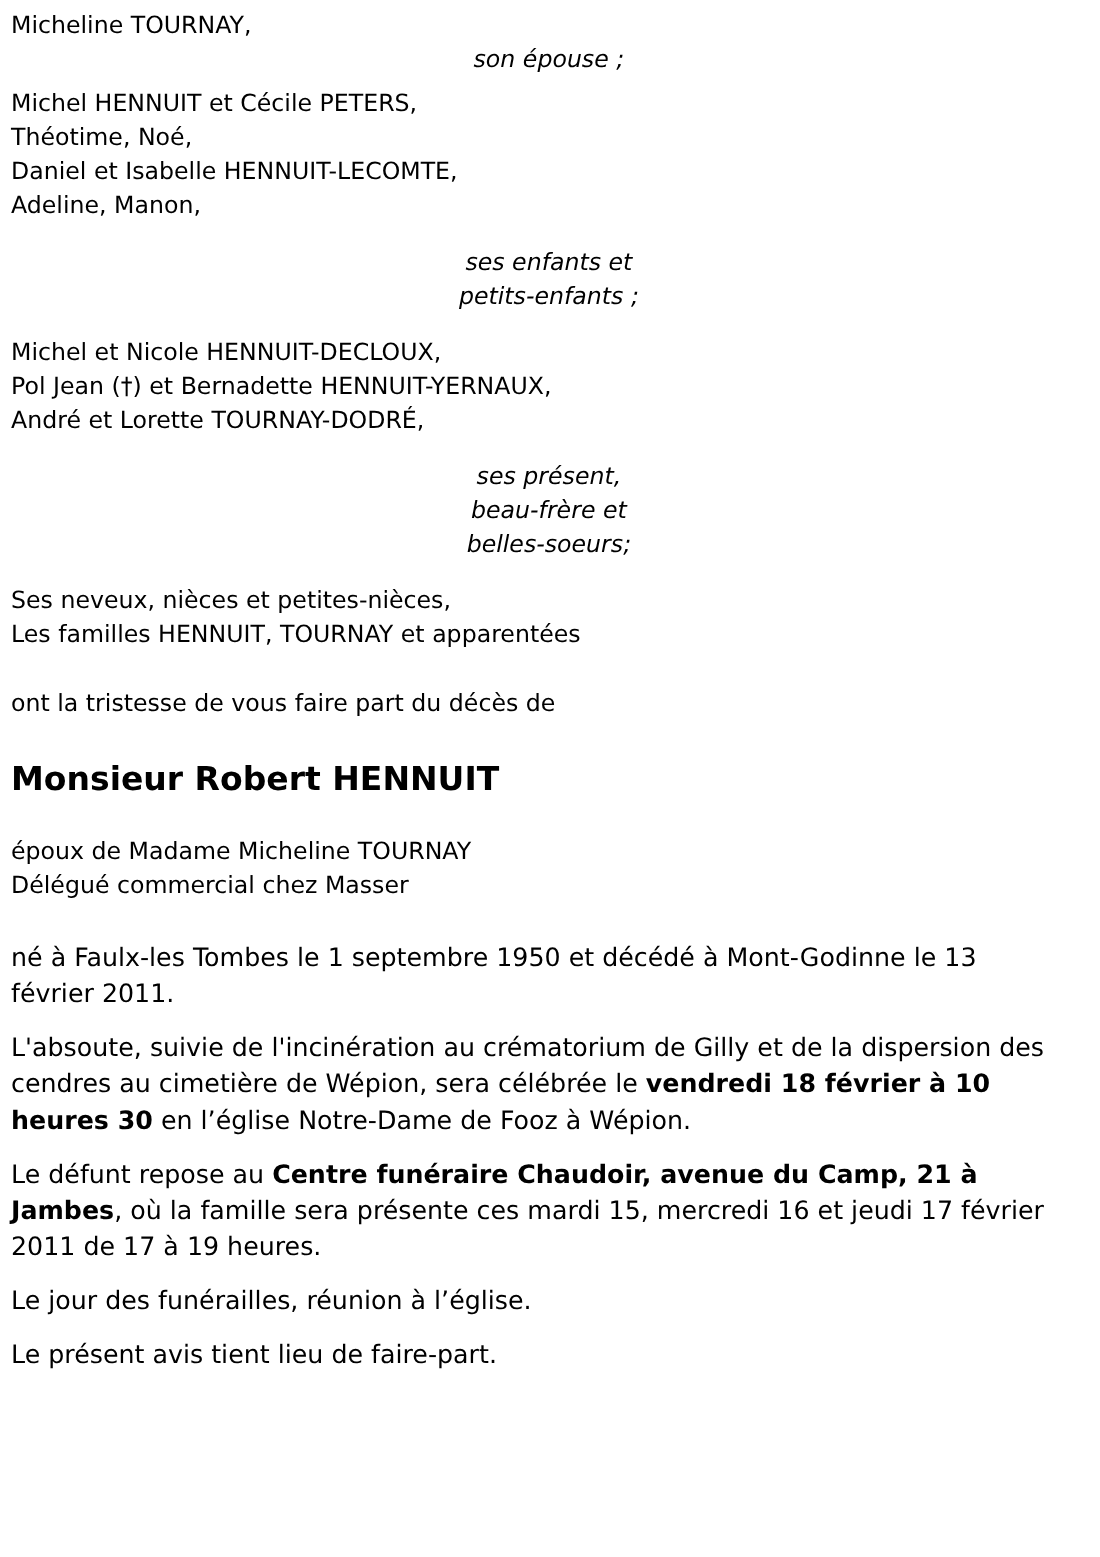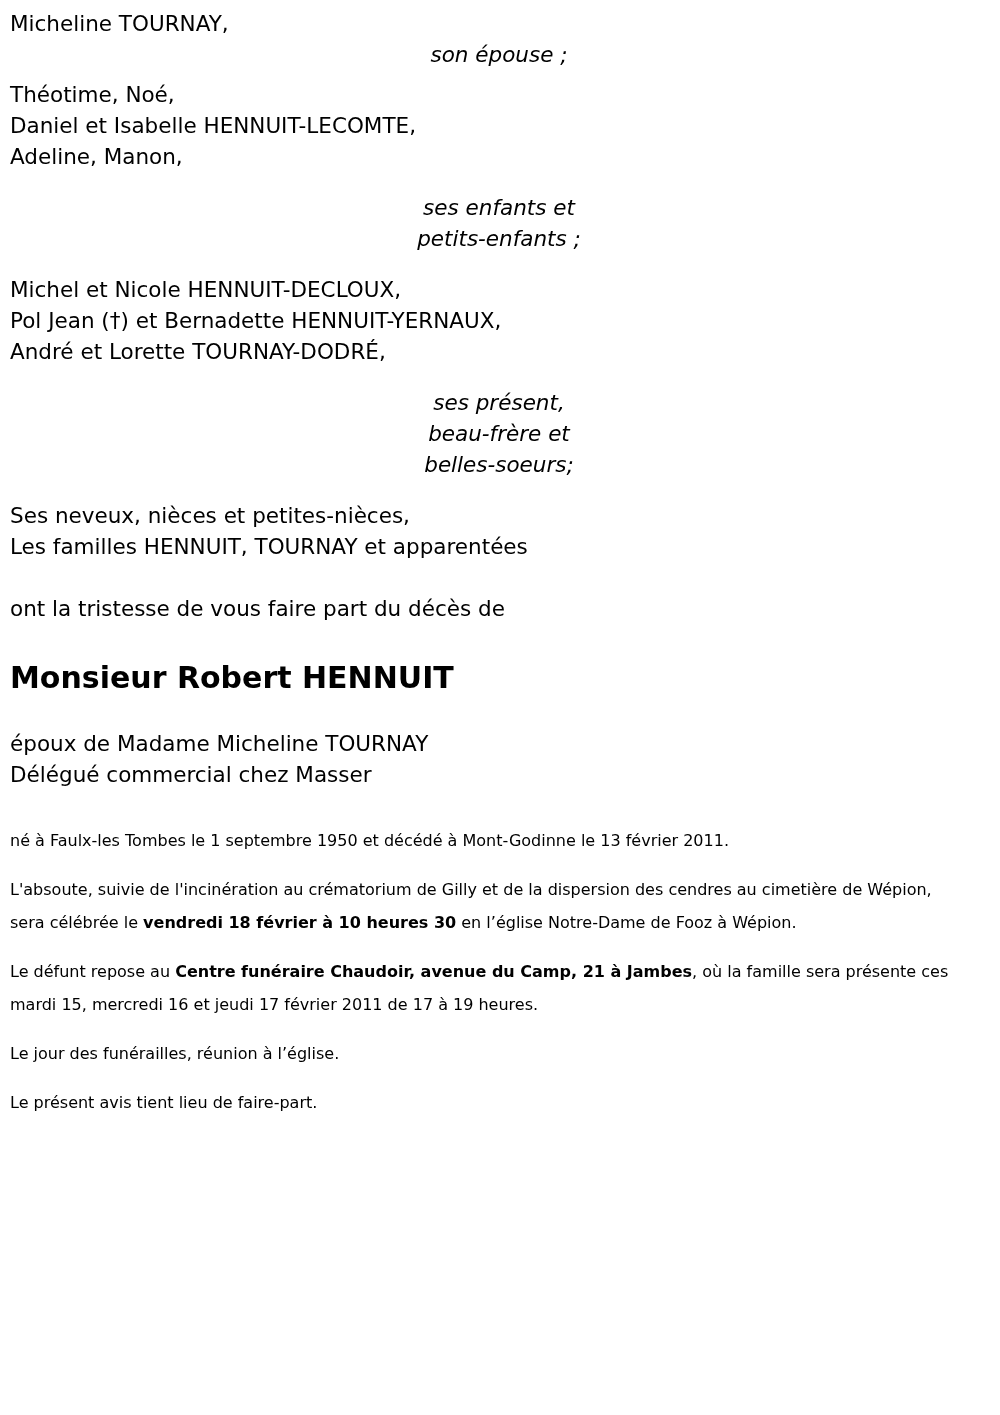--- a/index.html
+++ b/index.html
@@ -53,21 +53,21 @@
   
   .deceased-name {
     font-size: 30px;
     line-height: 40px;
     font-weight: bold;
     white-space: pre;
   }
 
   
   .para {
-    font-size: 16px;
+    font-size: 23px;
     line-height: 33px;
     max-width: 955px;
     margin: 0;
     text-align: left;
   }
   .para b { font-weight: bold; }
 
   .para + .para { margin-top: 16px; }
 
   .intro-line {
@@ -87,20 +87,21 @@
     </div>
     <div class="rel-block">
       <div class="rel">son épouse ;</div>
     </div>
   </div>
 
   <div class="gap-sm"></div>
 
   <div class="group">
     <div class="names">
+      <div class="line">Michel HENNUIT et Cécile PETERS,</div>
       <div class="line">Théotime, Noé,</div>
       <div class="line">Daniel et Isabelle HENNUIT-LECOMTE,</div>
       <div class="line">Adeline, Manon,</div>
     </div>
     <div class="gap-md"></div>
     <div class="rel-block">
       <div class="rel">ses enfants et</div>
       <div class="rel">petits-enfants ;</div>
     </div>
   </div>

